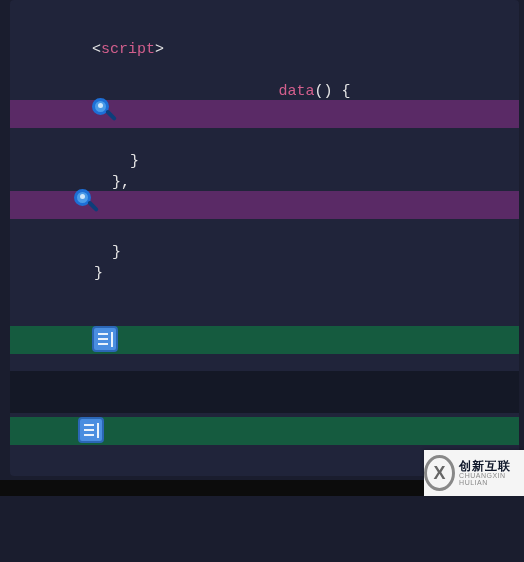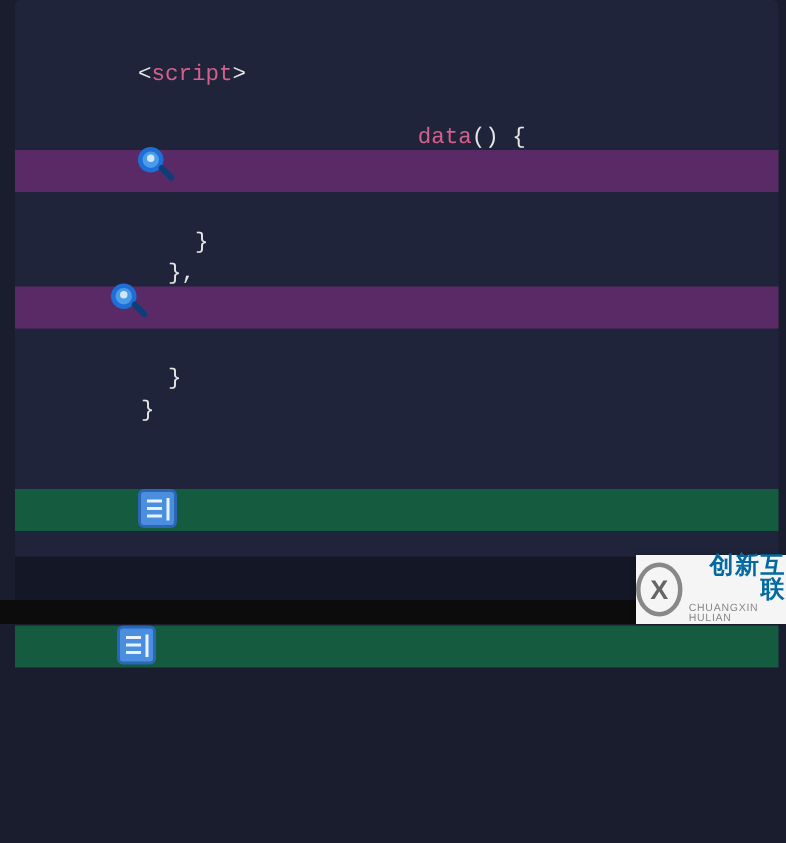--- a/index.html
+++ b/index.html
@@ -8,21 +8,21 @@
     width: 524px;
     height: 562px;
     background: #1a1d2e;
     font-family: "Consolas", "Monaco", "Courier New", monospace;
     font-size: 15px;
     overflow: hidden;
   }
   .editor-wrap {
     position: relative;
     width: 524px;
-    height: 416px;
+    height: 496px;
     background: #1a1d2e;
   }
   .code-area {
     position: absolute;
     left: 10px;
     right: 5px;
     top: 0;
     bottom: 20px;
     background: #20243a;
     border-radius: 4px;
@@ -125,21 +125,21 @@
     box-shadow: -1px -1px 3px rgba(0,0,0,0.2);
   }
   .watermark .ring {
     width: 30px; height: 30px;
     border: 3px solid #888;
     border-radius: 50%;
     display:flex; align-items:center; justify-content:center;
     font-weight:bold; font-size:18px; color:#666;
   }
   .watermark .txt { display:flex; flex-direction:column; line-height:1; }
-  .watermark .line1 { font-size:16px; font-weight:bold; color:#0369a1; letter-spacing:1px;text-align:right;}
+  .watermark .line1 { font-size:12px; font-weight:bold; color:#0f172a; letter-spacing:1px;}
   .watermark .line2 { font-size:7px; color:#888; letter-spacing:0.5px; }
   .bottom-strip{
     position:absolute;
     left:0; right:0; bottom:0;
     height:16px;
     background:#0c0c0c;
   }
   .icon-holder {
     position:absolute;
     display:flex;

